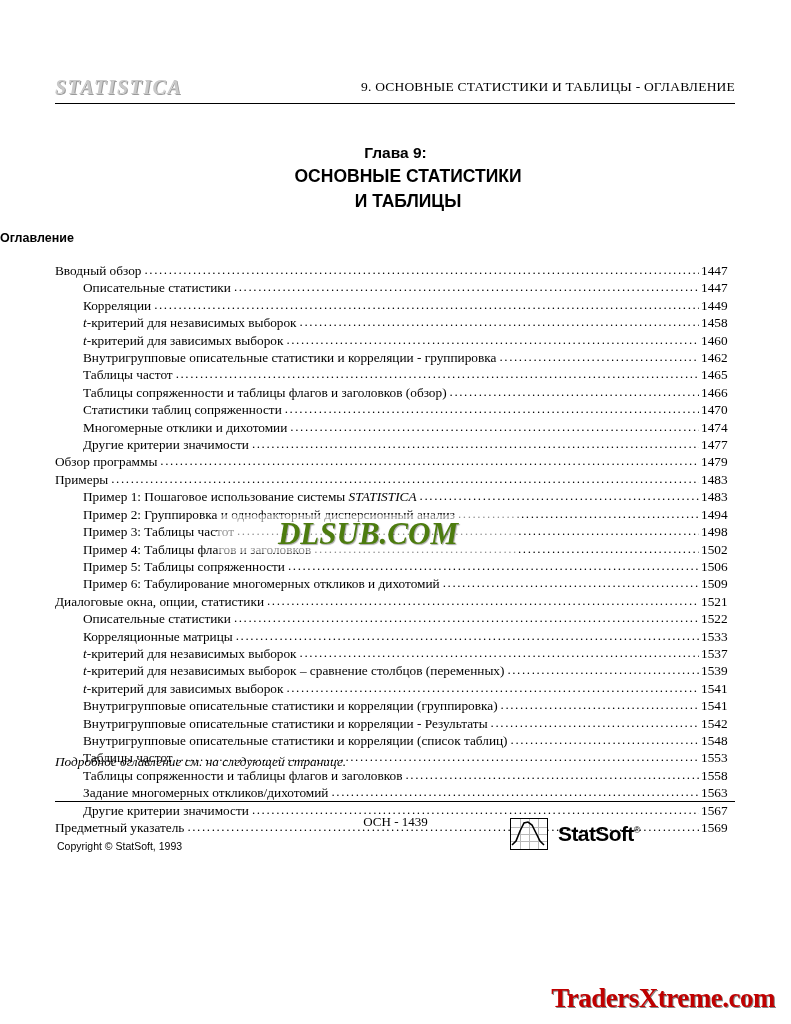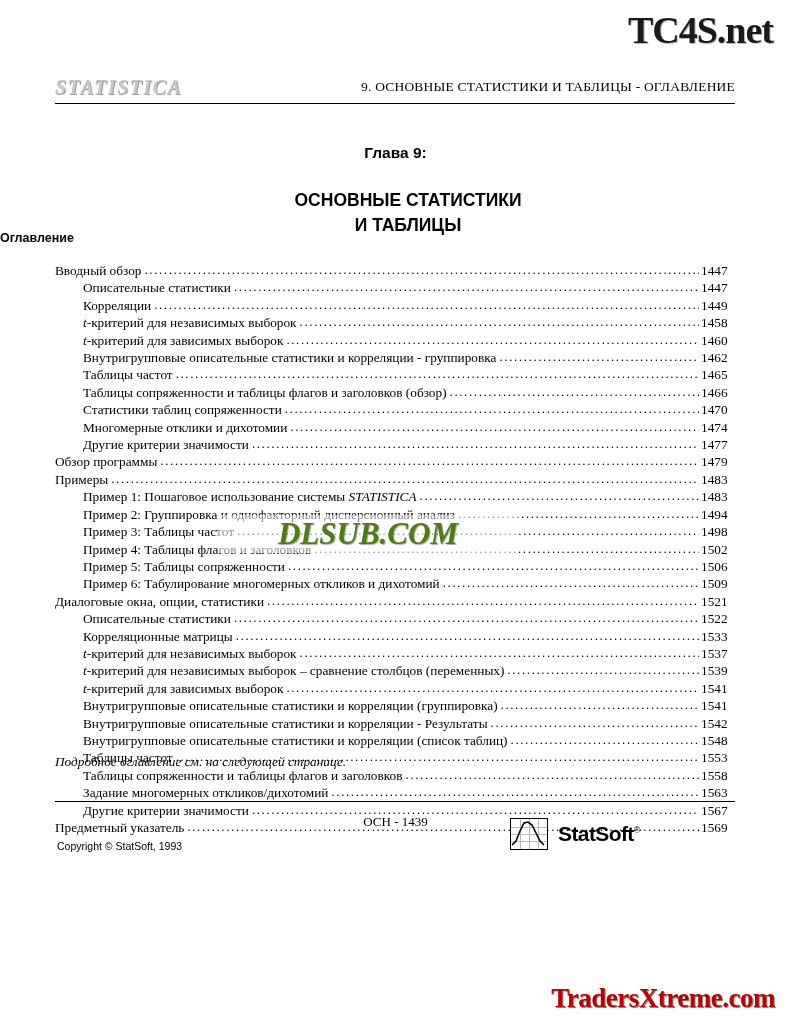--- a/index.html
+++ b/index.html
@@ -109,21 +109,21 @@
     left: 0; right: 0;
     top: 144px;
     text-align: center;
     font-family: "Liberation Sans", sans-serif;
     font-weight: bold;
     font-size: 15.5px;
   }
   .chapter-title {
     position: absolute;
     left: 0; right: 0;
-    top: 188px;
+    top: 164px;
     text-align: center;
     font-family: "Liberation Sans", sans-serif;
     font-weight: bold;
     font-size: 17.5px;
     line-height: 25px;
     padding-left: 25px;
   }
   .toc-label {
     position: absolute;
     left: 0; right: 0;
@@ -233,21 +233,20 @@
     font-size: 9px;
     vertical-align: super;
     font-weight: normal;
   }
 </style>
 </head>
 <body>
 
 <div class="page">
 
-  <div class="wm-top">TC4S.net</div>
 
   <div class="runhead">
     <div class="logo">STATISTICA</div>
     <div class="runhead-title">9.  ОСНОВНЫЕ СТАТИСТИКИ И ТАБЛИЦЫ - ОГЛАВЛЕНИЕ</div>
   </div>
   <div class="runhead-rule"></div>
 
   <div class="chapter-label">Глава 9:</div>
   <div class="chapter-title">
     <div>ОСНОВНЫЕ СТАТИСТИКИ</div>

